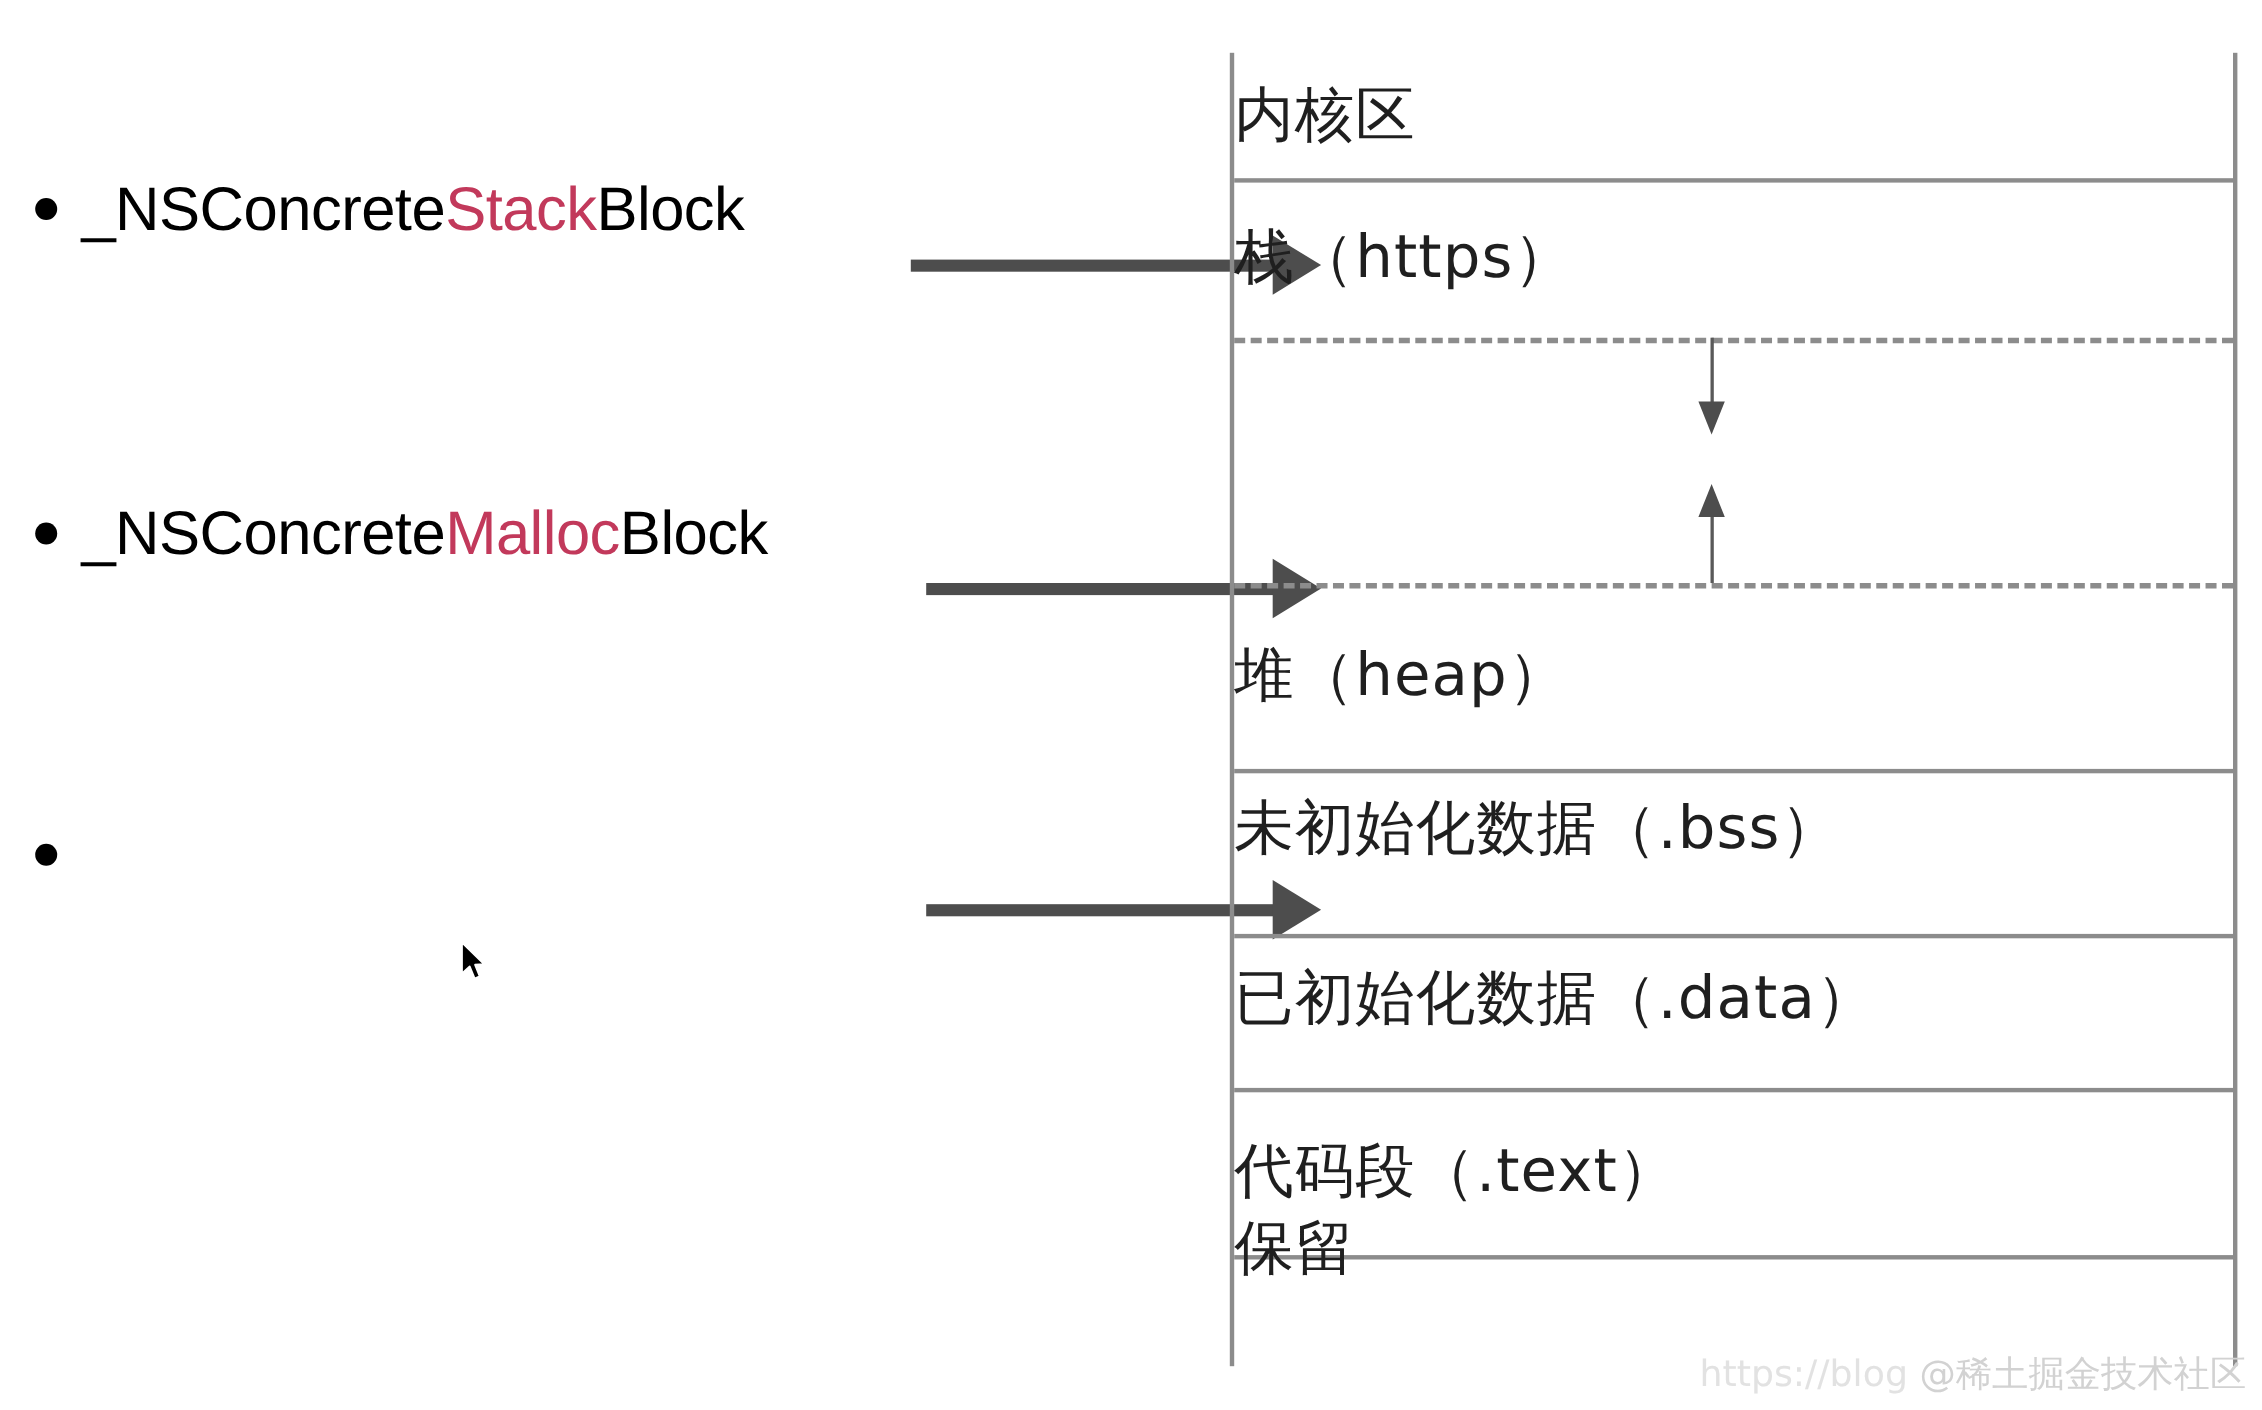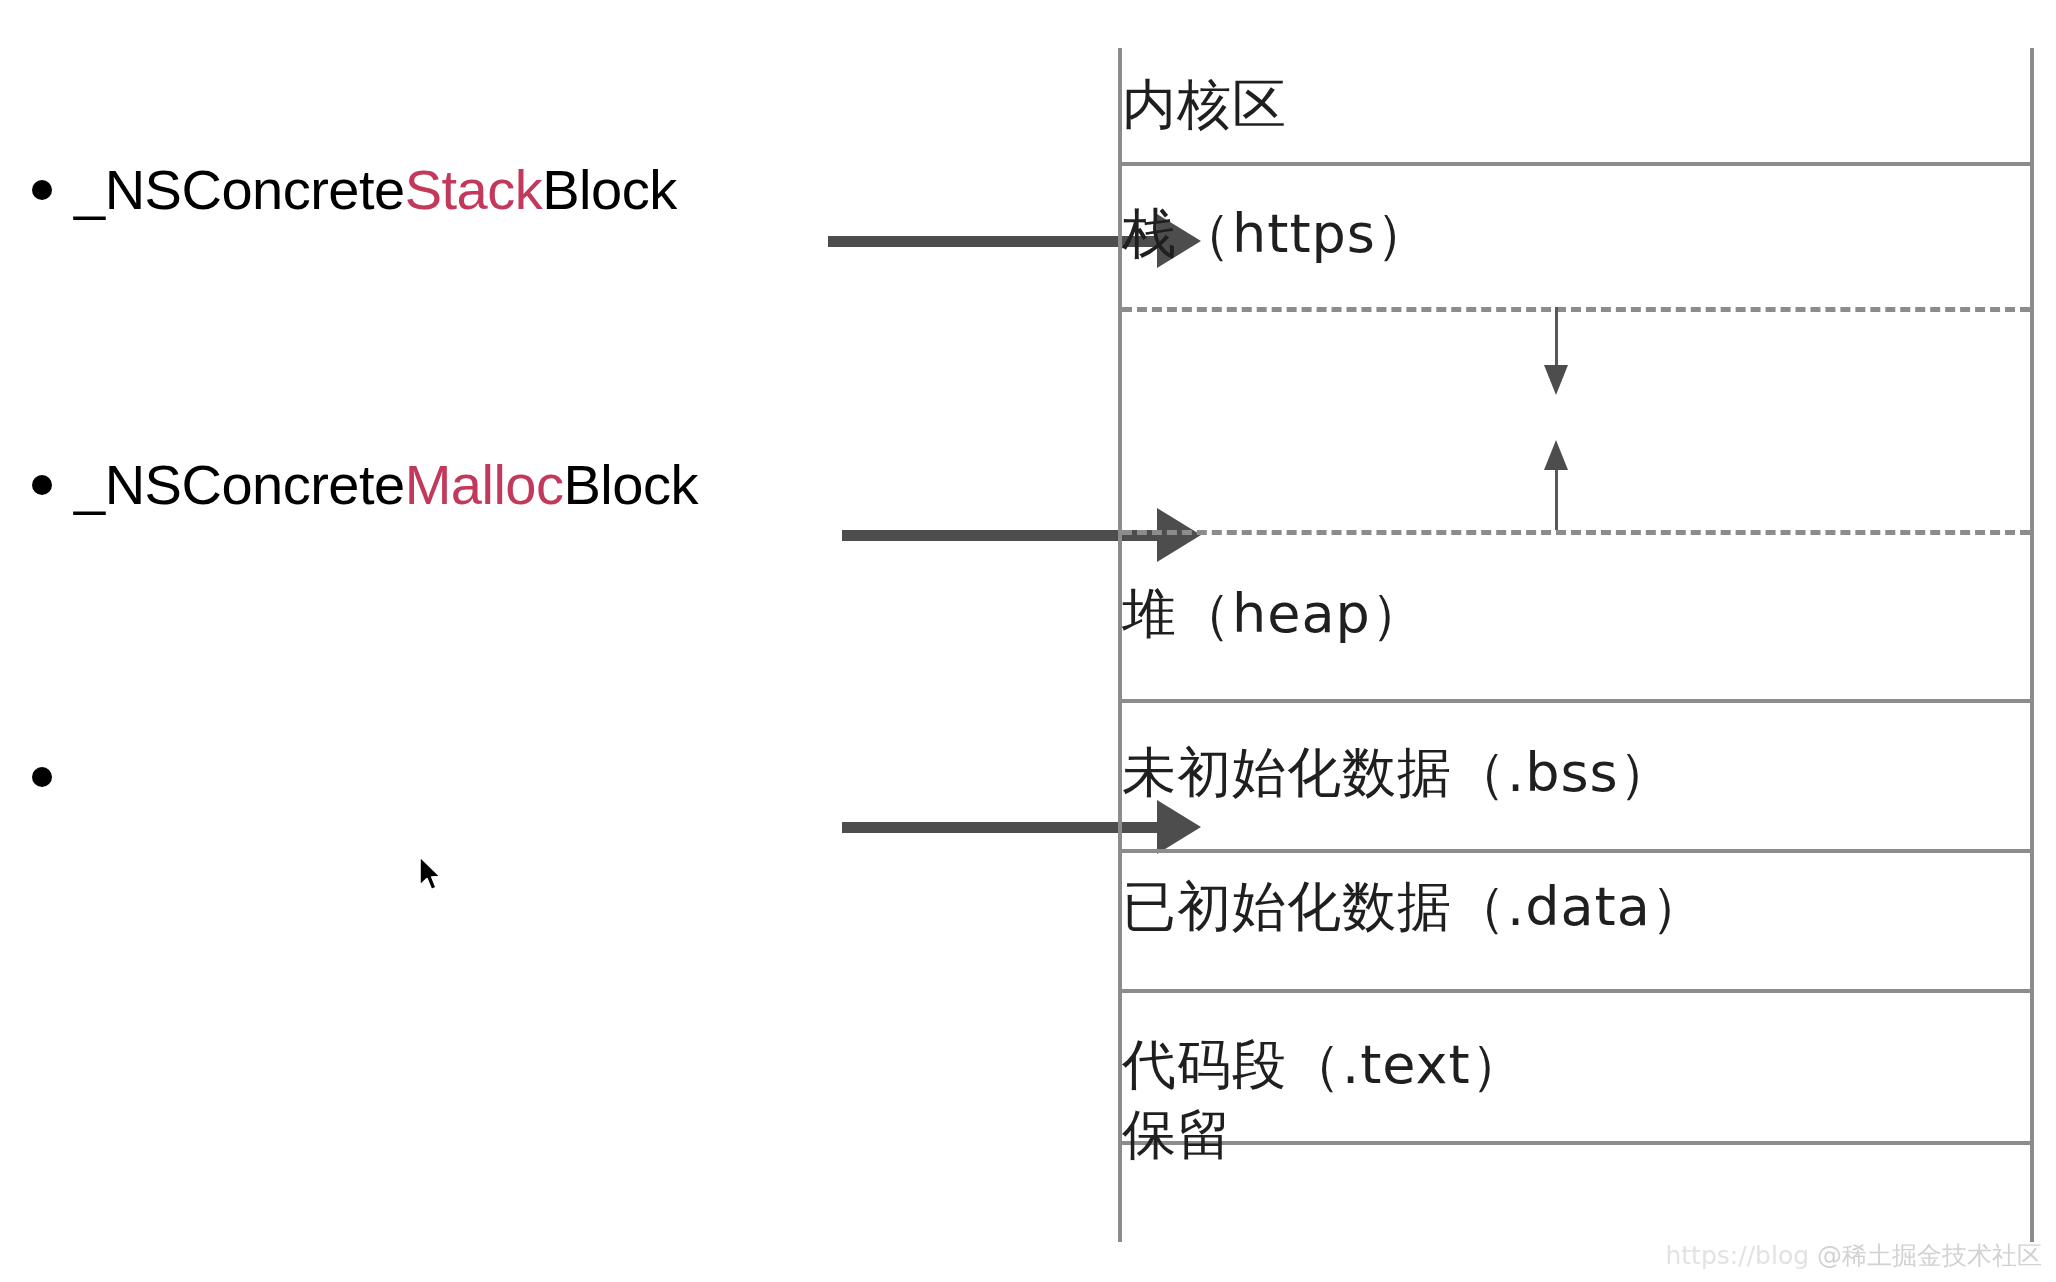--- a/index.html
+++ b/index.html
@@ -129,21 +129,21 @@
     border-right: 12px solid transparent;
   }
   .grow-down .tip { border-top: 30px solid #4d4d4d; }
   .grow-up   .tip { border-bottom: 30px solid #4d4d4d; }
 
   
   #watermark {
     position: absolute;
     right: 14px;
     bottom: 10px;
-    font-size: 25px;
+    font-size: 33px;
     color: #d2d2d2;
     white-space: nowrap;
     font-family: "DejaVu Sans", "Liberation Sans", sans-serif;
   }
   #watermark .wm-url { color: #e2e2e2; }
 
   
   #mouse-cursor {
     position: absolute;
     left: 418px;
@@ -212,21 +212,21 @@
       <span class="tip" style="top:0px;"></span>
     </div>
 
     <div class="dline" style="top:482px;"></div>
 
     <div class="mem-row" style="top:482px; height:169px;">
       <span class="mem-label">堆（heap）</span>
     </div>
     <div class="hline" style="top:651px;"></div>
 
-    <div class="mem-row" style="top:651px; height:108px;margin-top:20px;">
+    <div class="mem-row" style="top:651px; height:108px;">
       <span class="mem-label">未初始化数据（.bss）</span>
     </div>
     <div class="hline" style="top:801px;"></div>
 
     <div class="mem-row" style="top:801px; height:116px;">
       <span class="mem-label">已初始化数据（.data）</span>
     </div>
     <div class="hline" style="top:941px;"></div>
 
     <div class="mem-row" style="top:941px; height:152px;">

